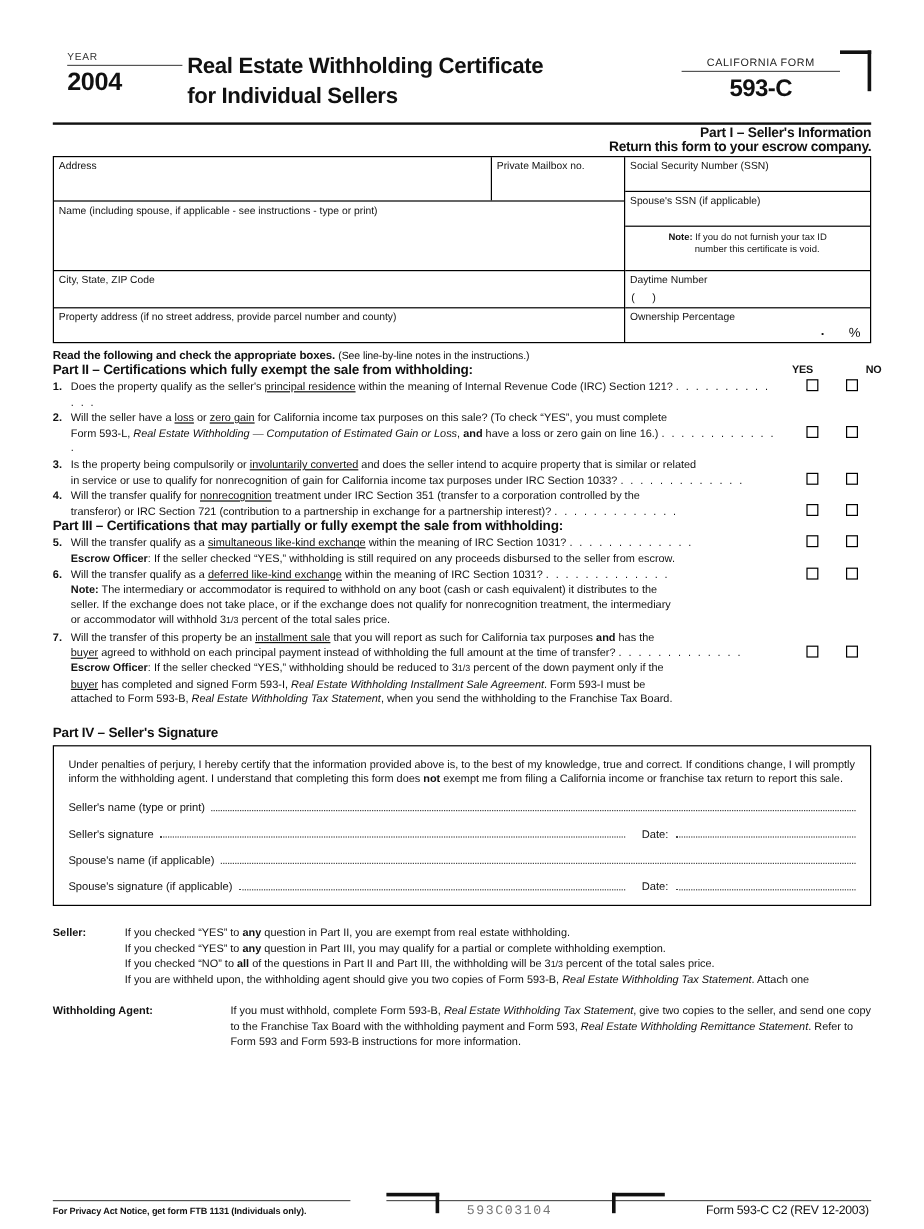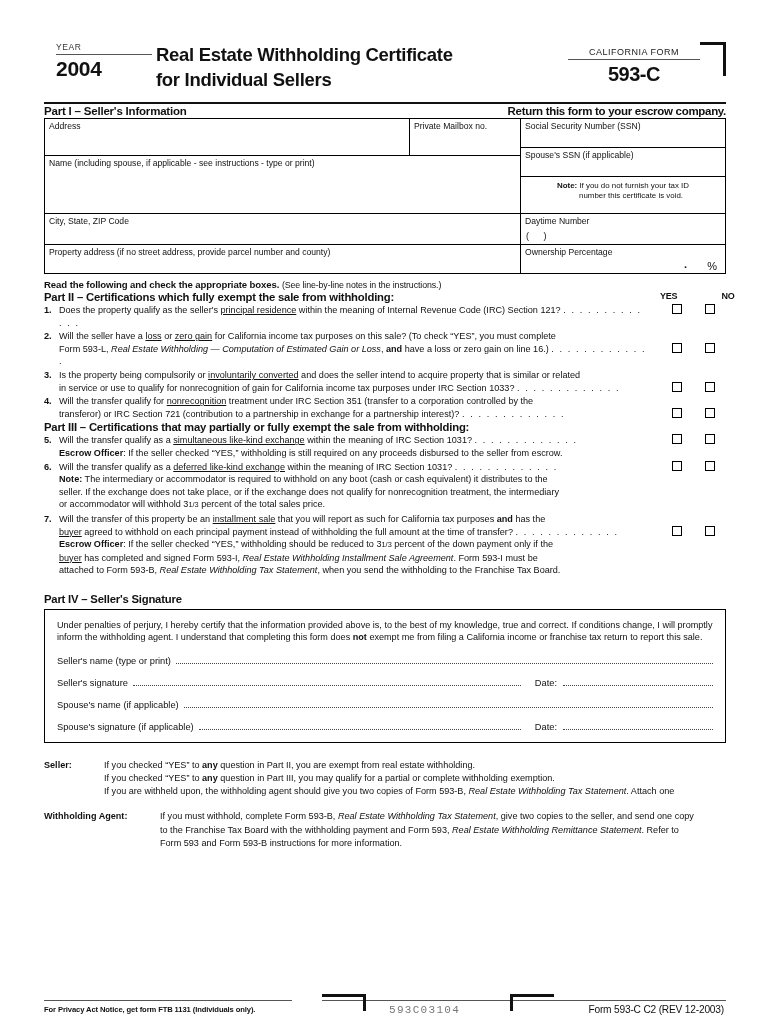--- a/index.html
+++ b/index.html
@@ -24,21 +24,21 @@
   .caform { position:absolute; right:26px; top:4px; text-align:center; width:132px; }
   .caform .calabel { font-size:9px; letter-spacing:.5px; color:#222; line-height:12px; }
   .caform .carule { border-bottom:1px solid #555; margin:1px 0 3px; }
   .caform .formno { font-size:20px; font-weight:bold; letter-spacing:-.5px; line-height:23px; }
   .cornerbr { position:absolute; right:0px; top:0px; width:26px; height:34px;
               border-top:3px solid #111; border-right:3px solid #111; }
 
   .thickrule { border-top:2.6px solid #111; margin-top:2px; }
 
   
-  .partbar { display:flex; justify-content:space-between; align-items:flex-end; padding:1px 0 1px; }
+  .partbar { display:flex; justify-content:flex-start; align-items:flex-end; padding:1px 0 1px;flex-direction:column; }
   .partbar .pt { font-size:11.5px; font-weight:bold; letter-spacing:-.2px; }
   .partbar .rt { font-size:11.5px; font-weight:bold; letter-spacing:-.3px; }
 
   .p1 { border:1.1px solid #000; display:flex; }
   .p1 .left { width:476px; border-right:1.1px solid #000; }
   .p1 .right { flex:1; }
   .cell { position:relative; border-bottom:1.1px solid #000; }
   .cell:last-child { border-bottom:none; }
   .cap { font-size:8.6px; color:#111; padding:2px 3px 0 4px; line-height:10px; white-space:nowrap; }
   .r-name { height:58px; }
@@ -85,21 +85,21 @@
   .sigrow .dlbl { white-space:nowrap; margin-left:14px; }
   .sigrow .dln { width:150px; border-bottom:1.1px dotted #444; margin:0 0 2px 6px; height:9px; flex:none; }
 
   
   .instr { margin-top:16px; font-size:9.1px; line-height:13.2px; }
   .instr .row { display:flex; }
   .instr .tag { font-weight:bold; white-space:nowrap; }
   .instr .tag.s { width:60px; }
   .instr .tag.w { width:116px; }
   .instr .txt { flex:1; }
-  .instr .blk { margin-top:12px; }
+  .instr .blk { margin-top:12px;gap:32px; }
 
   
   .footer { position:absolute; left:44px; right:44px; bottom:44px;text-decoration:underline; }
   .frule { display:flex; align-items:center; }
   .frule .l1 { width:248px; border-top:1px solid #555; }
   .frule .gap { width:30px; }
   .frule .l2 { flex:1; border-top:1px solid #555; }
   .fline { position:relative; height:20px; margin-top:1px; }
   .priv { position:absolute; left:0; top:3px; font-size:7.6px; font-weight:bold; letter-spacing:-.1px; }
   .barcode { position:absolute; left:345px; top:2px; font-family:"Liberation Mono", monospace;
@@ -324,20 +324,21 @@
         </div>
       </div>
   </div>
 
   <div class="instr">
     <div class="row">
       <div class="tag s">Seller:</div>
       <div class="txt" id="seller-lines">
           <div>If you checked “YES” to <b>any</b> question in Part II, you are exempt from real estate withholding.</div>
           <div>If you checked “YES” to <b>any</b> question in Part III, you may qualify for a partial or complete withholding exemption.</div>
+          <div>If you checked “NO” to <b>all</b> of the questions in Part II and Part III, the withholding will be 3<span class="frac">1/3</span> percent of the total sales price.</div>
           <div>If you are withheld upon, the withholding agent should give you two copies of Form 593-B, <i>Real Estate Withholding Tax Statement</i>.  Attach one</div>
         </div>
     </div>
     <div class="row blk">
       <div class="tag w">Withholding Agent:</div>
       <div class="txt" id="agent-lines">
           <div>If you must withhold, complete Form 593-B, <i>Real Estate Withholding Tax Statement</i>, give two copies to the seller, and send one copy</div>
           <div>to the Franchise Tax Board with the withholding payment and Form 593, <i>Real Estate Withholding Remittance Statement</i>.  Refer to</div>
           <div>Form 593 and Form 593-B instructions for more information.</div>
         </div>

